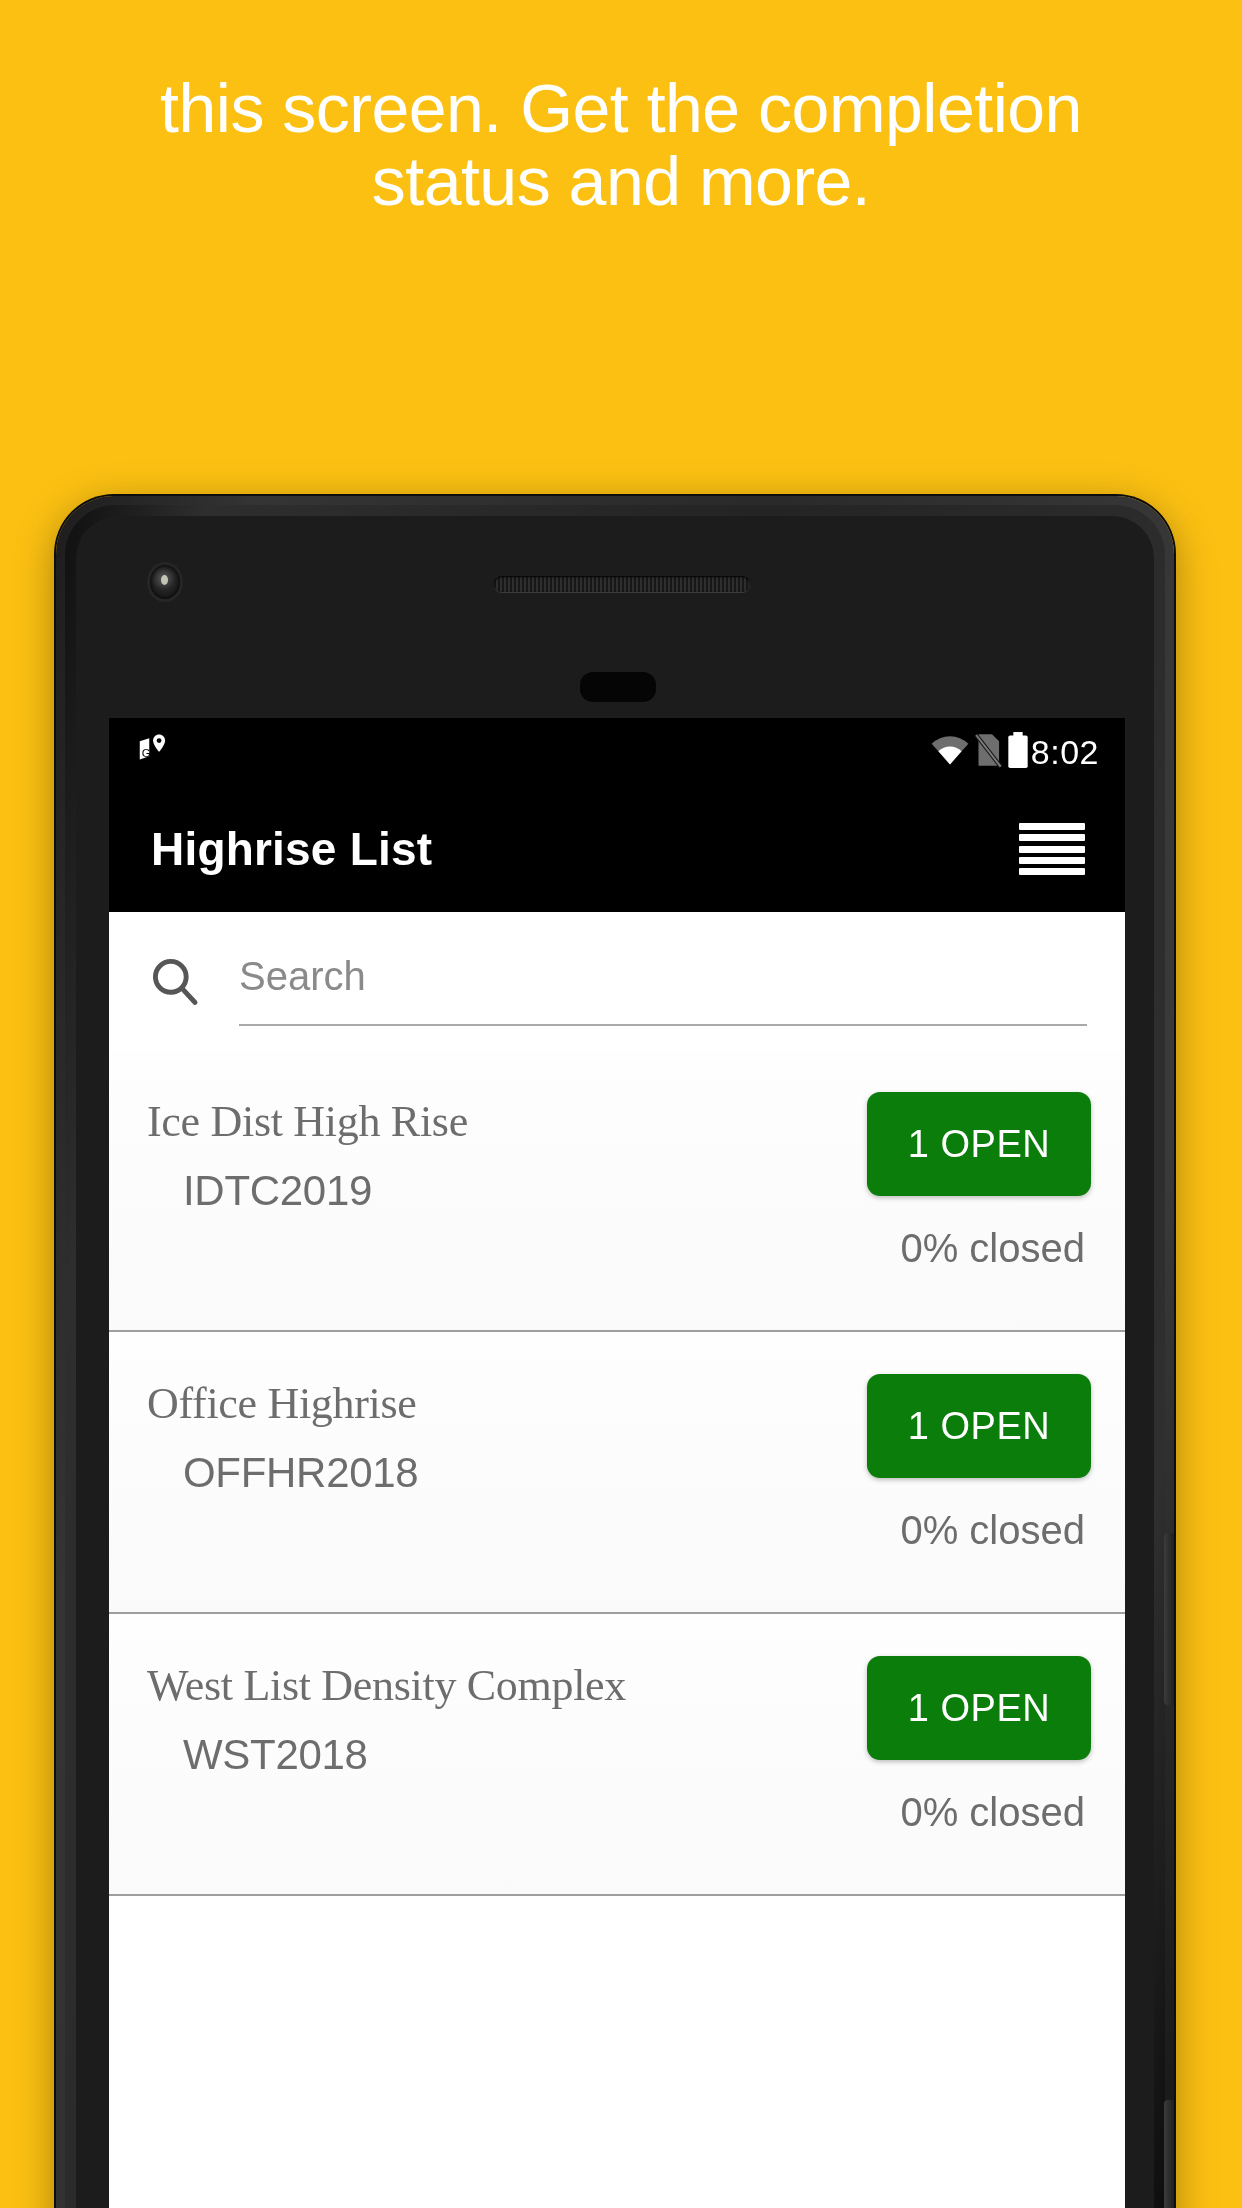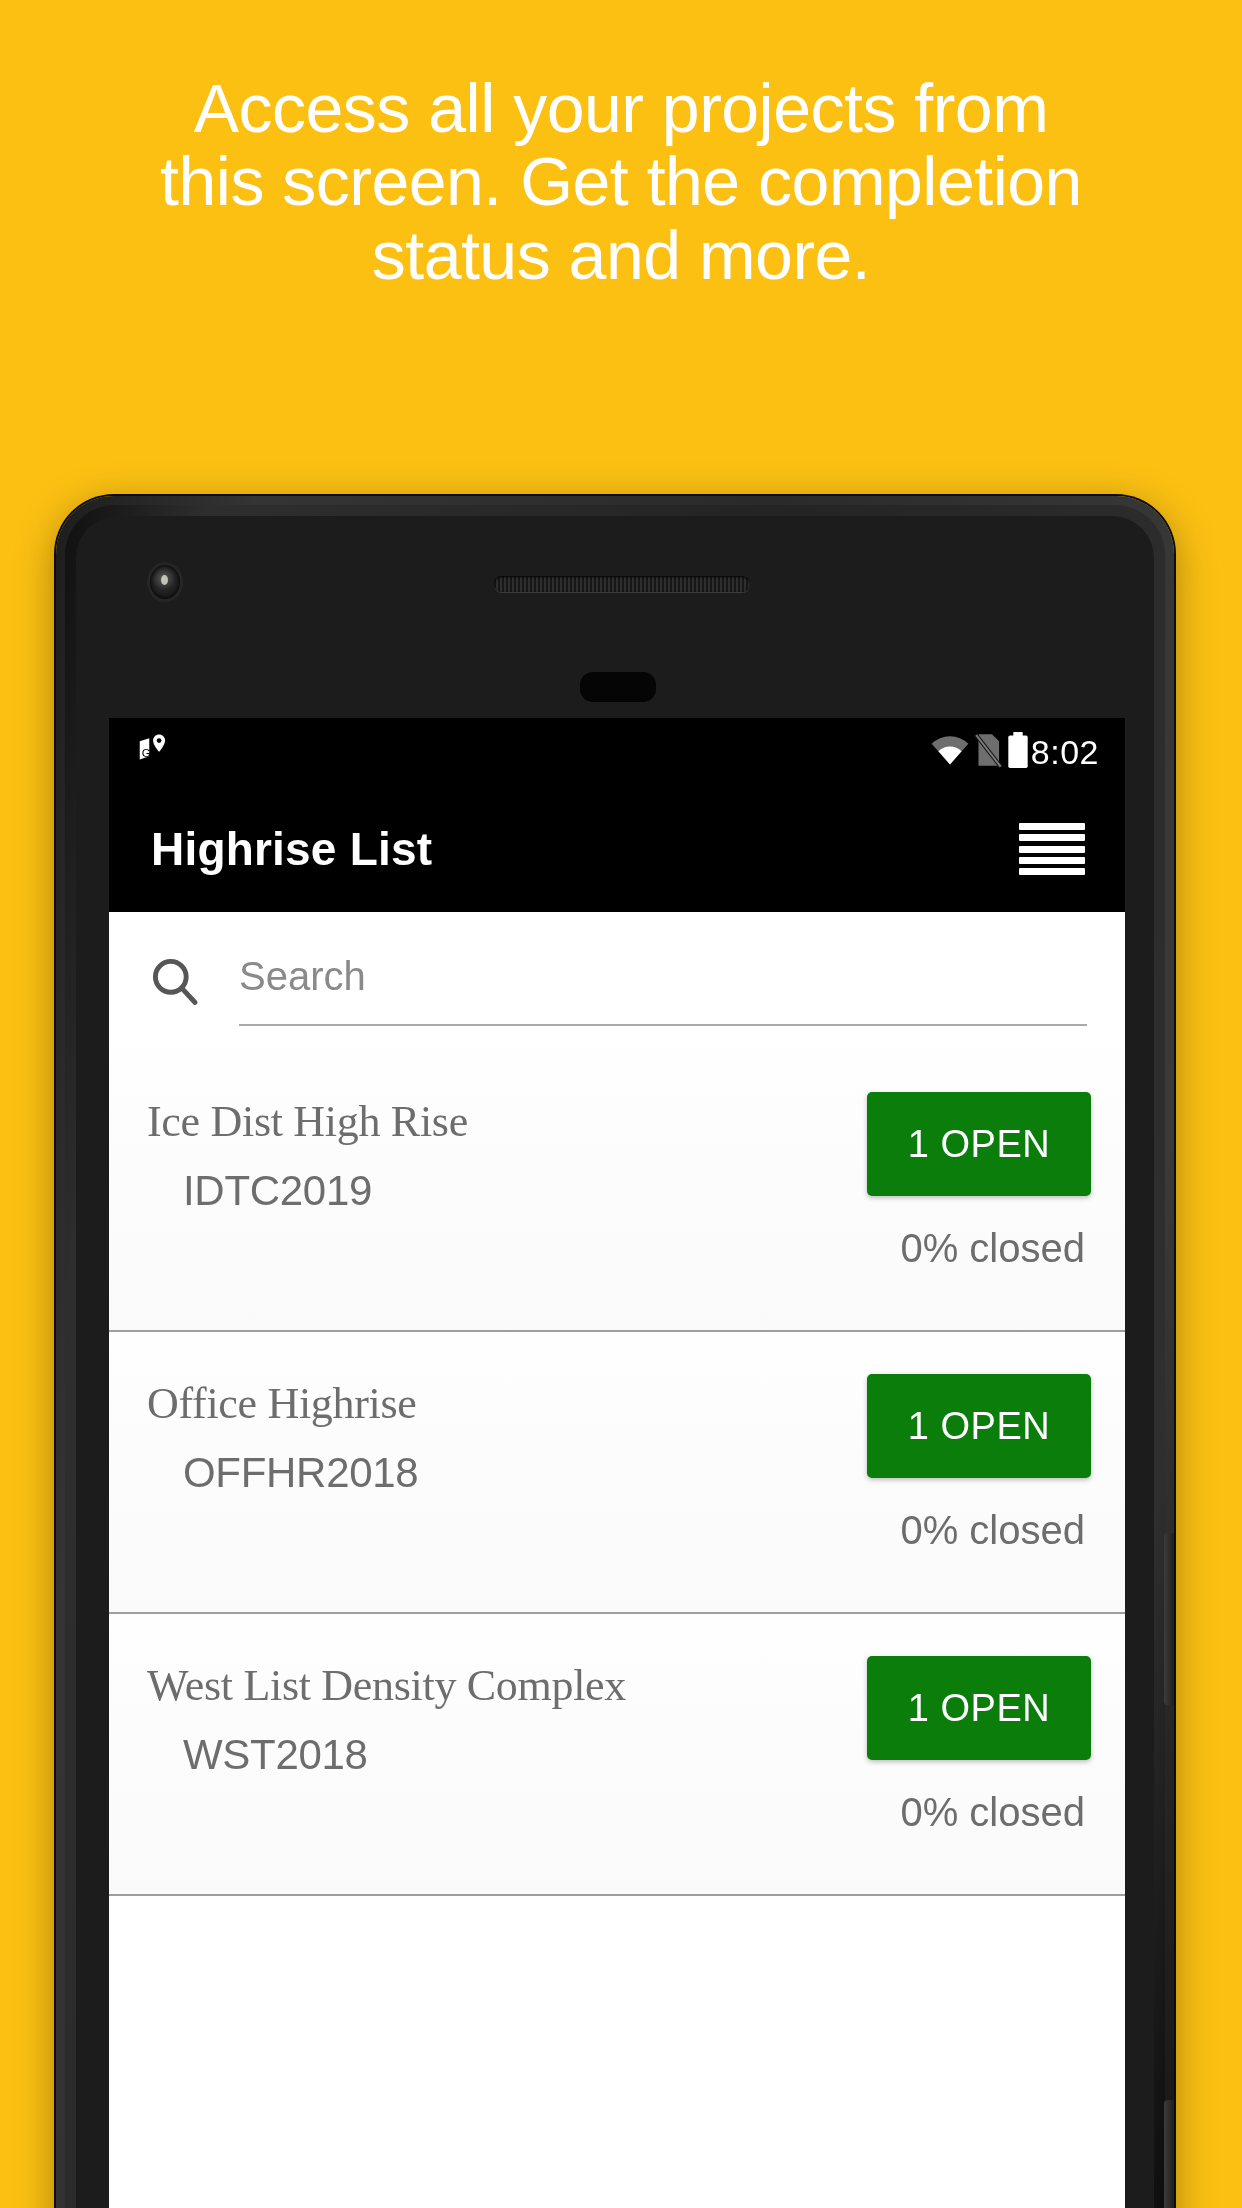--- a/index.html
+++ b/index.html
@@ -158,38 +158,37 @@
     margin-top:18px; letter-spacing:-0.3px;margin-left:36px;
   }
   .row-right {
     width:300px;
     display:flex; flex-direction:column; align-items:flex-end;
     padding-top:12px;
   }
   .badge {
     width:224px; height:104px;
     background:#0a7d0a;
-    border-radius:5px;
+    border-radius:13px;
     color:#ffffff;
     display:flex; align-items:center; justify-content:center;
     font-size:38px; letter-spacing:0.5px;
     box-shadow:0 2px 5px rgba(0,0,0,0.25);
   }
   .closed {
     margin-top:30px;
     font-size:40px; color:#6d6d6d;
     padding-right:6px;
   }
   .filler { background:#fff; height:300px; }
 </style>
 </head>
 <body>
 
 <div class="promo">
-  <span>Access all your projects from</span>
   <span>this screen. Get the completion</span>
   <span>status and more.</span>
 </div>
 
 <div class="phone">
   <div class="phone-inner-rim"></div>
   <div class="phone-face"></div>
   <div class="btn-side btn-power"></div>
   <div class="btn-side btn-volume"></div>
 </div>

